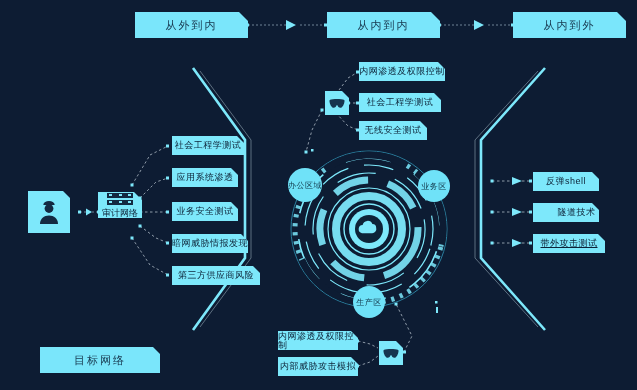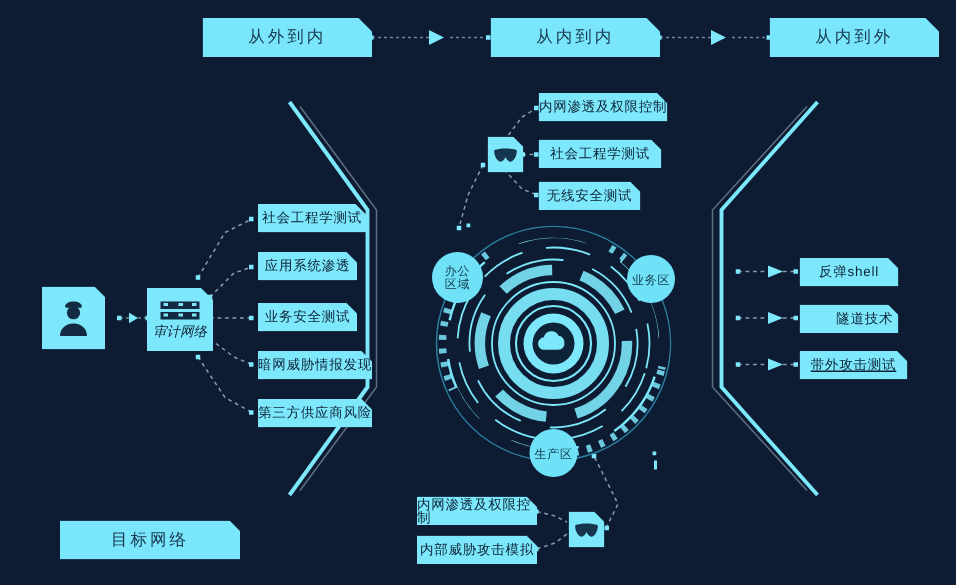--- a/index.html
+++ b/index.html
@@ -199,21 +199,21 @@
   </div>
 
   <div class="iconbox" style="left:28px;top:191px;width:42px;height:42px;">
     <svg width="24" height="26" viewBox="0 0 24 26">
       <path d="M12 2c-3 0-5.3 1.3-5.6 3.2 -0.1 0.6 0.3 0.9 0.8 0.9h9.6c0.5 0 0.9-0.3 0.8-0.9C17.3 3.3 15 2 12 2z" fill="#132a42"></path>
       <circle cx="12" cy="9.5" r="4.4" fill="#132a42"></circle>
       <path d="M3 25c0-5.2 4-8.4 9-8.4s9 3.2 9 8.4z" fill="#132a42"></path>
     </svg>
   </div>
 
-  <div class="auditbox" style="left:98px;top:192px;width:44px;height:42px;font-style:italic;">
+  <div class="auditbox" style="left:98px;top:192px;width:44px;height:26px;">
     <div class="racks">
       <div class="rack">
           <i></i>
           <i></i>
           <i></i>
         </div>
       <div class="rack">
           <i></i>
           <i></i>
           <i></i>
@@ -227,21 +227,21 @@
   </div>
   <div class="cbox" style="left:172px;top:168px;width:66px;height:19px;">
     <span>应用系统渗透</span>
   </div>
   <div class="cbox" style="left:172px;top:202px;width:66px;height:19px;">
     <span>业务安全测试</span>
   </div>
   <div class="cbox" style="left:172px;top:234px;width:76px;height:19px;">
     <span>暗网威胁情报发现</span>
   </div>
-  <div class="cbox" style="left:172px;top:266px;width:76px;height:19px;">
+  <div class="cbox" style="left:172px;top:266px;width:88px;height:19px;">
     <span>第三方供应商风险</span>
   </div>
 
   <div class="iconbox" style="left:325px;top:91px;width:24px;height:24px;">
     <svg width="16" height="11" viewBox="0 0 16 11">
       <path d="M0.6,2.0 C4,0.6 12,0.6 15.4,2.0 C15.9,3.6 15.0,7.6 12.6,9.4 C10.6,10.8 8.9,8.6 8,6.7 C7.1,8.6 5.4,10.8 3.4,9.4 C1.0,7.6 0.1,3.6 0.6,2.0 z" fill="#16354f"></path>
     </svg>
   </div>
   <div class="cbox" style="left:359px;top:62px;width:86px;height:19px;">
     <span>内网渗透及权限控制</span>
@@ -268,21 +268,21 @@
   <div class="cbox" style="left:533px;top:172px;width:66px;height:19px;">
     <span>反弹shell</span>
   </div>
   <div class="cbox" style="left:533px;top:203px;width:66px;height:19px;padding-left:21px;">
     <span>隧道技术</span>
   </div>
   <div class="cbox" style="left:533px;top:234px;width:72px;height:19px;text-decoration:underline;">
     <span>带外攻击测试</span>
   </div>
 
-  <div class="node" style="left:288px;top:168px;width:34px;height:34px;flex-direction:column;">
+  <div class="node" style="left:288px;top:168px;width:34px;height:34px;flex-direction:row;">
     <span>办公</span>
     <span>区域</span>
   </div>
   <div class="node" style="left:418px;top:170px;width:32px;height:32px;">
     <span>业务区</span>
   </div>
   <div class="node" style="left:353px;top:286px;width:32px;height:32px;">
     <span>生产区</span>
   </div>
 

